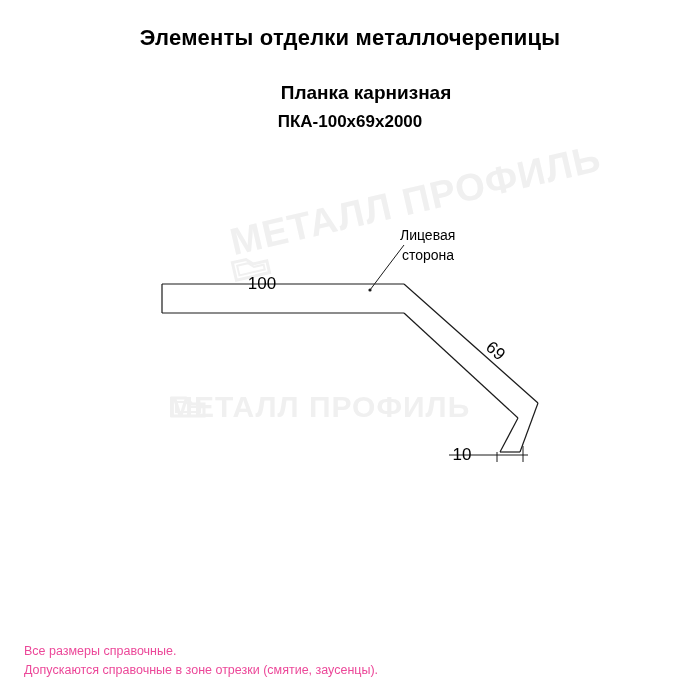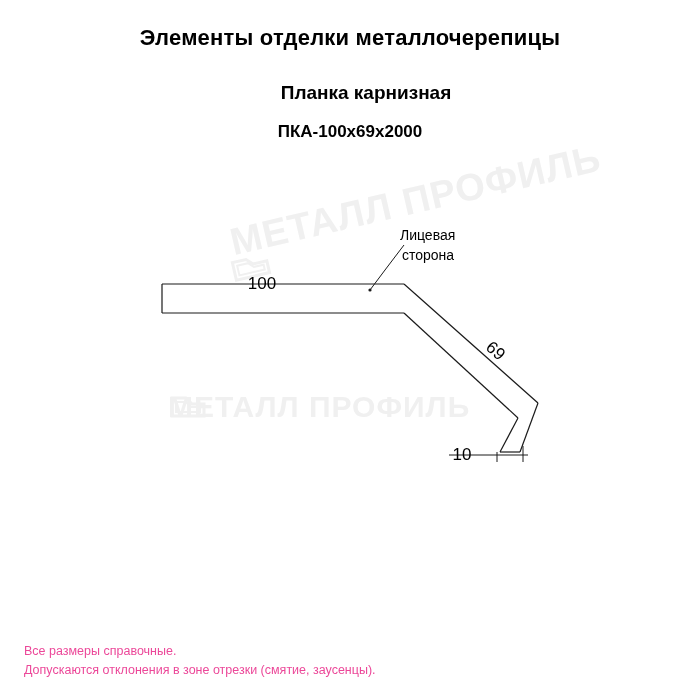--- a/index.html
+++ b/index.html
@@ -35,21 +35,21 @@
   .title-sub {
     font-size: 19px;
     font-weight: bold;
     margin-top: 29px;
     line-height: 24px;
     padding-left: 32px;
   }
   .title-code {
     font-size: 17px;
     font-weight: bold;
-    margin-top: 16px;
+    margin-top: 6px;
     line-height: 22px;
   }
   .drawing {
     position: absolute;
     top: 150px;
     left: 0;
     width: 639px;
     height: 430px;
   }
   .drawing svg {
@@ -151,16 +151,16 @@
         <path d="M449 305 L528 305"></path>
         <path d="M497 302 L497 312"></path>
         <path d="M523 296 L523 312"></path>
       </g>
       <text class="dim-label" x="462" y="310" font-size="17" fill="#000" text-anchor="middle" font-family="Liberation Sans, sans-serif">10</text>
     </svg>
   </div>
 
   <div class="footer">
     <div>Все размеры справочные.</div>
-    <div>Допускаются отклонения в зоне отрезки (смятие, заусенцы).</div>
+    <div>Допускаются справочные в зоне отрезки (смятие, заусенцы).</div>
   </div>
 
 </div>
 
 </body></html>

